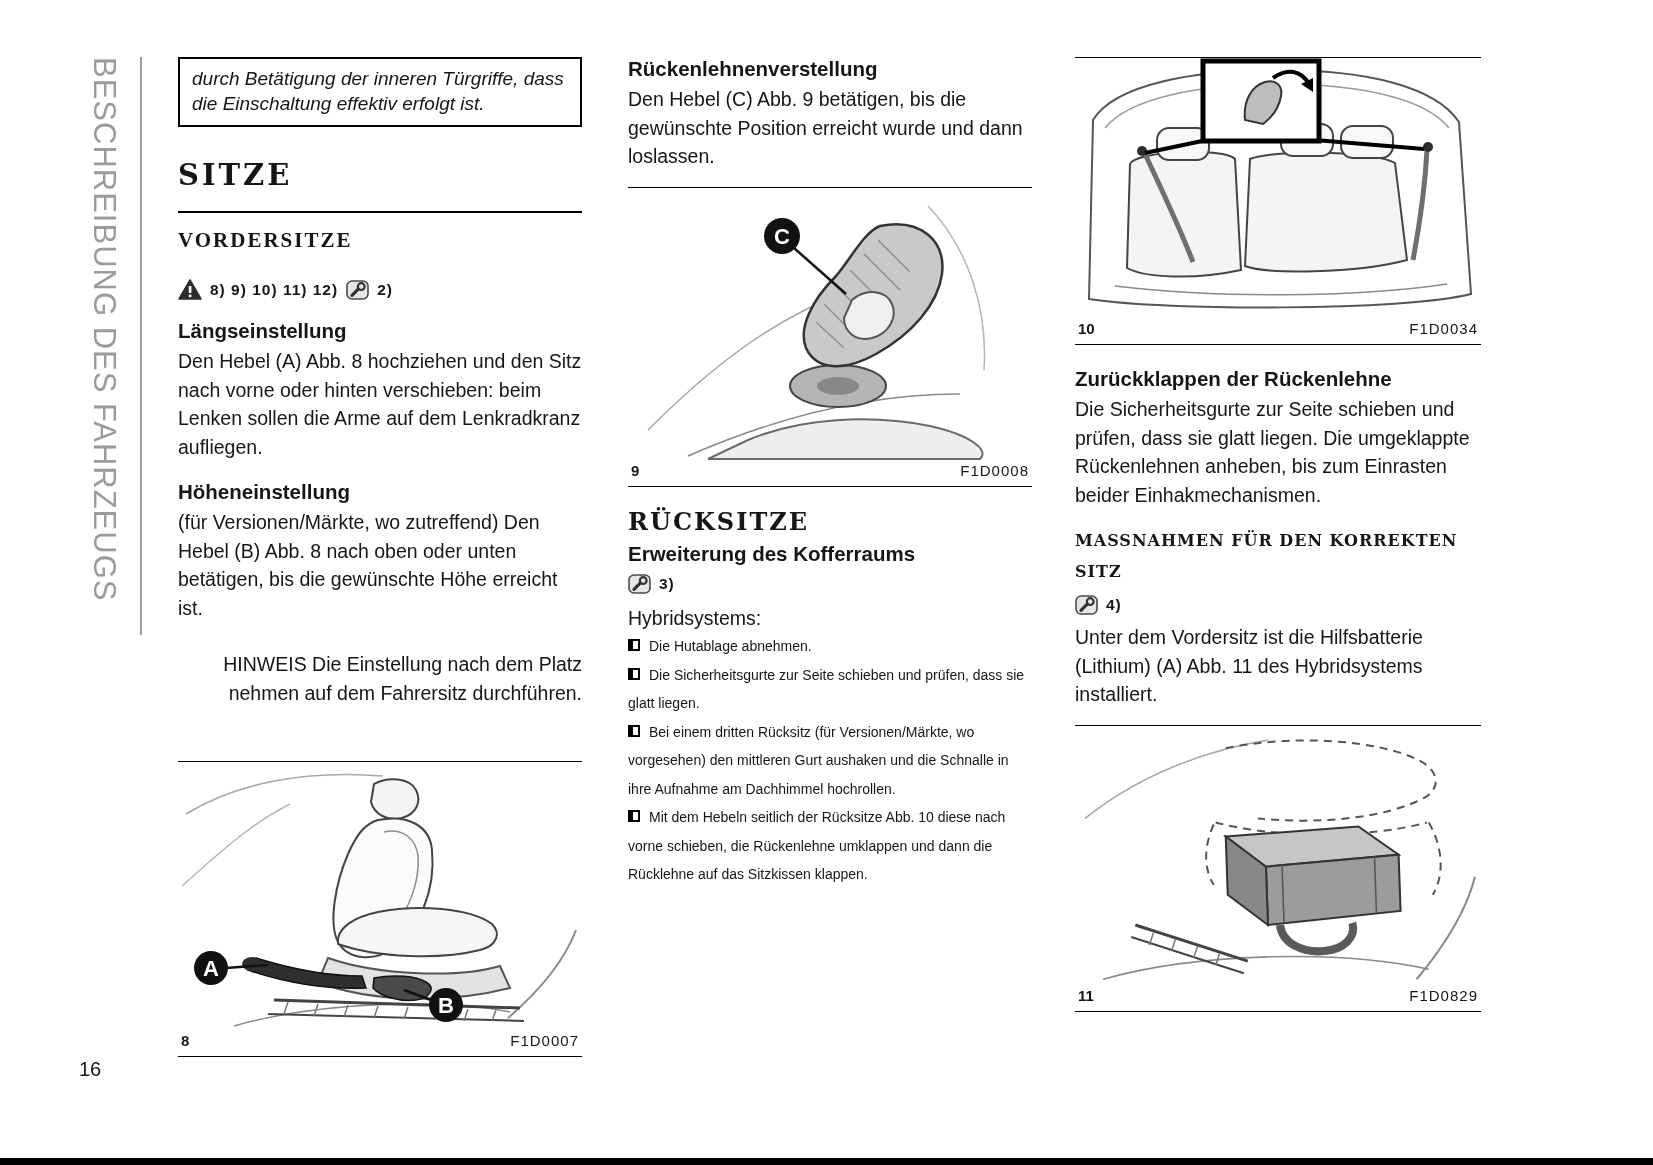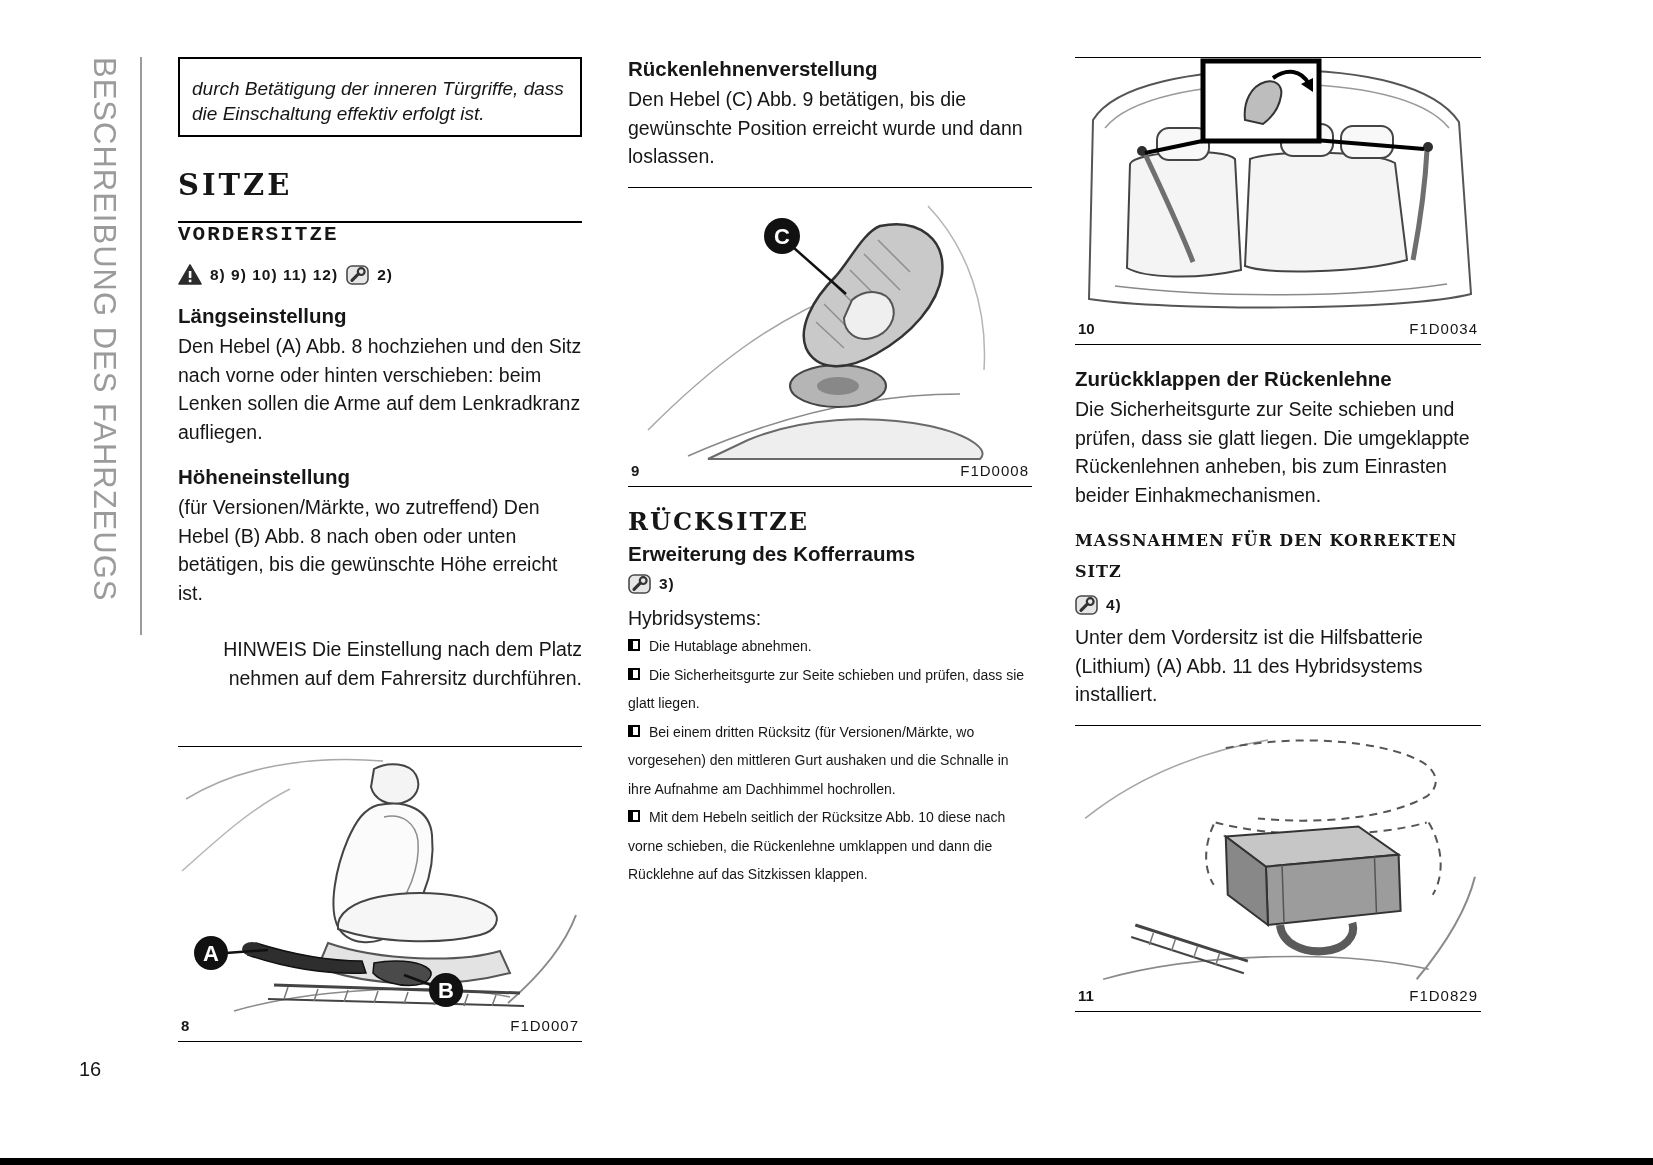--- a/index.html
+++ b/index.html
@@ -14,31 +14,31 @@
     writing-mode:vertical-lr; text-orientation:mixed;
     font-size:31px; letter-spacing:1px; color:#9b9b9b; white-space:nowrap;
   }
   .chapter-rule { position:absolute; top:57px; left:140px; width:2px; height:578px; background:#9b9b9b; }
 
   .col { position:absolute; top:57px; }
   .col1 { left:178px; width:404px; }
   .col2 { left:628px; width:404px; }
   .col3 { left:1075px; width:406px; }
 
-  .notebox { border:2.5px solid #000; padding:17px 12px 9px 12px; font-style:italic; font-size:19px; line-height:25px; }
+  .notebox { border:2.5px solid #000; padding:7px 12px 9px 12px; font-style:italic; font-size:19px; line-height:25px; }
 
   .h-main  { font-family:"DejaVu Serif", serif; font-weight:700; font-size:29px; letter-spacing:3px; margin-top:31px; padding-bottom:19px; border-bottom:2.5px solid #000; }
-  .h-sub1  { font-family:Liberation Mono, monospace; font-weight:700; font-size:21px; letter-spacing:2px; }
+  .h-sub1  { font-family:Liberation Serif, serif; font-weight:700; font-size:21px; letter-spacing:2px; margin-top:15px; }
   .h-sub2  { font-family:"DejaVu Serif", serif; font-weight:700; font-size:24px; letter-spacing:2px; margin-top:20px; }
   .h-sub3  { font-family:"DejaVu Serif", serif; font-weight:700; font-size:16px; letter-spacing:1px; line-height:31px; margin-top:16px; }
   .h-para  { font-weight:700; font-size:20.5px; margin-top:19px; margin-bottom:4px; }
   .bodyp   { font-size:19.5px; line-height:28.5px; margin-top:4px; }
   .note-p  { margin-top:28px;text-align:right; }
 
-  .icon-row { display:flex; align-items:center; gap:8px; margin-top:18px; font-size:15.5px; font-weight:700; }
+  .icon-row { display:flex; align-items:center; gap:8px; margin-top:26px; font-size:15.5px; font-weight:700; }
   .icon-row .refs { letter-spacing:1px; }
   .icon-row svg { display:block; }
 
   .fig { position:relative; border-top:1.5px solid #000; border-bottom:1.5px solid #000; }
   .fig svg { display:block; width:100%; height:auto; }
   .fig-cap { display:flex; justify-content:space-between; align-items:baseline; padding:2px 3px 7px 3px; }
   .fig-num  { font-weight:700; font-size:15px; }
   .fig-code { font-size:15px; letter-spacing:1px; }
 
   .step { font-size:14px; line-height:28.5px; }

